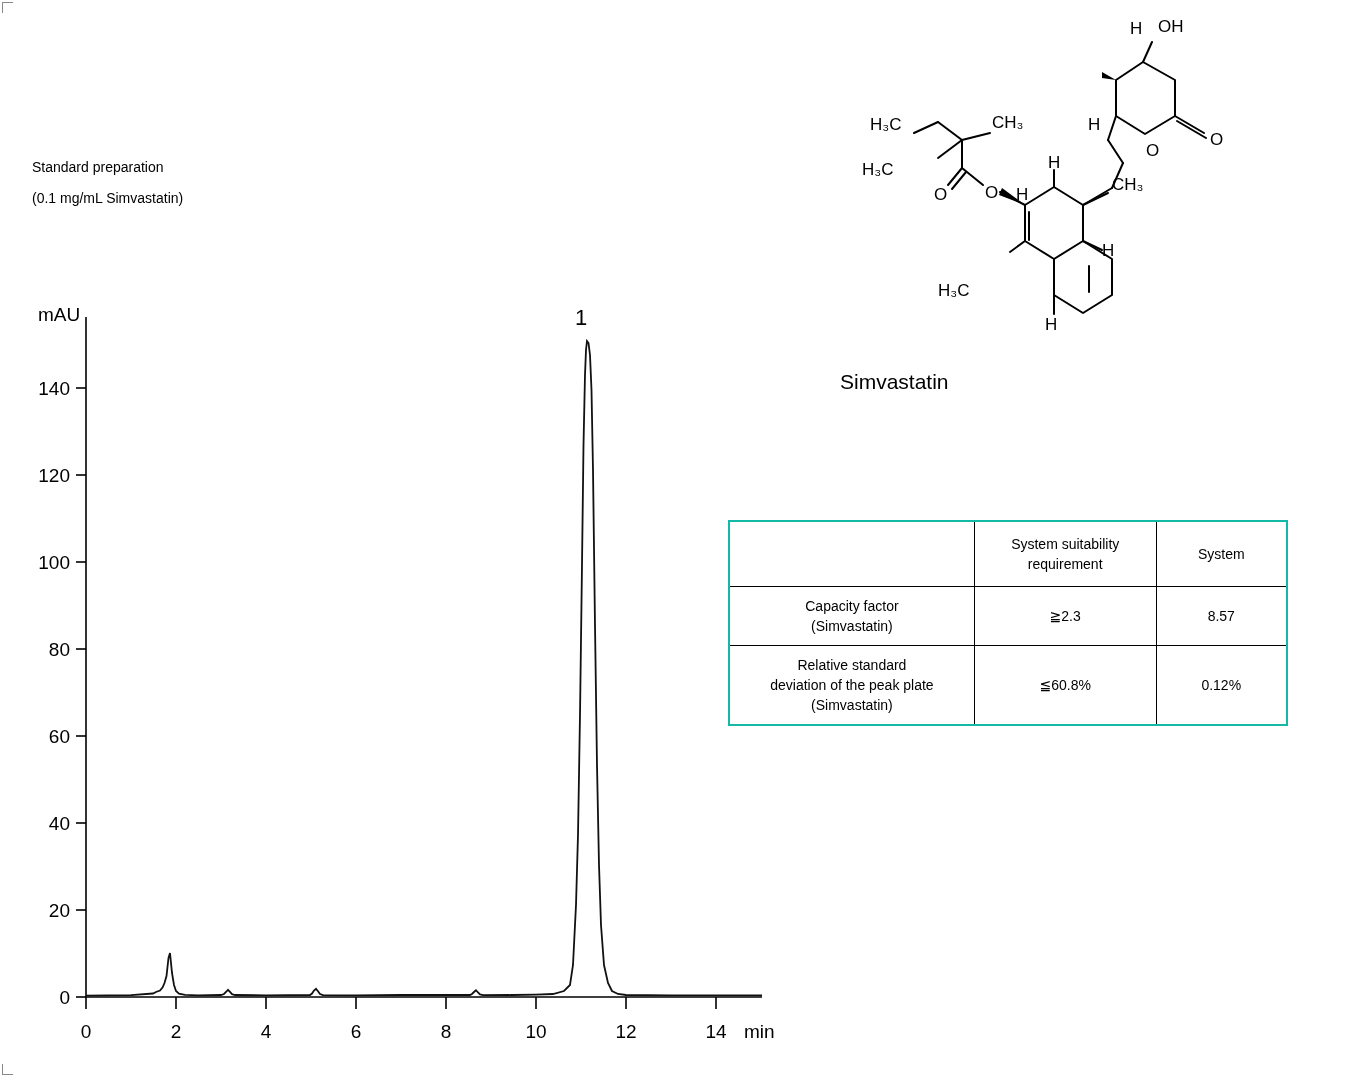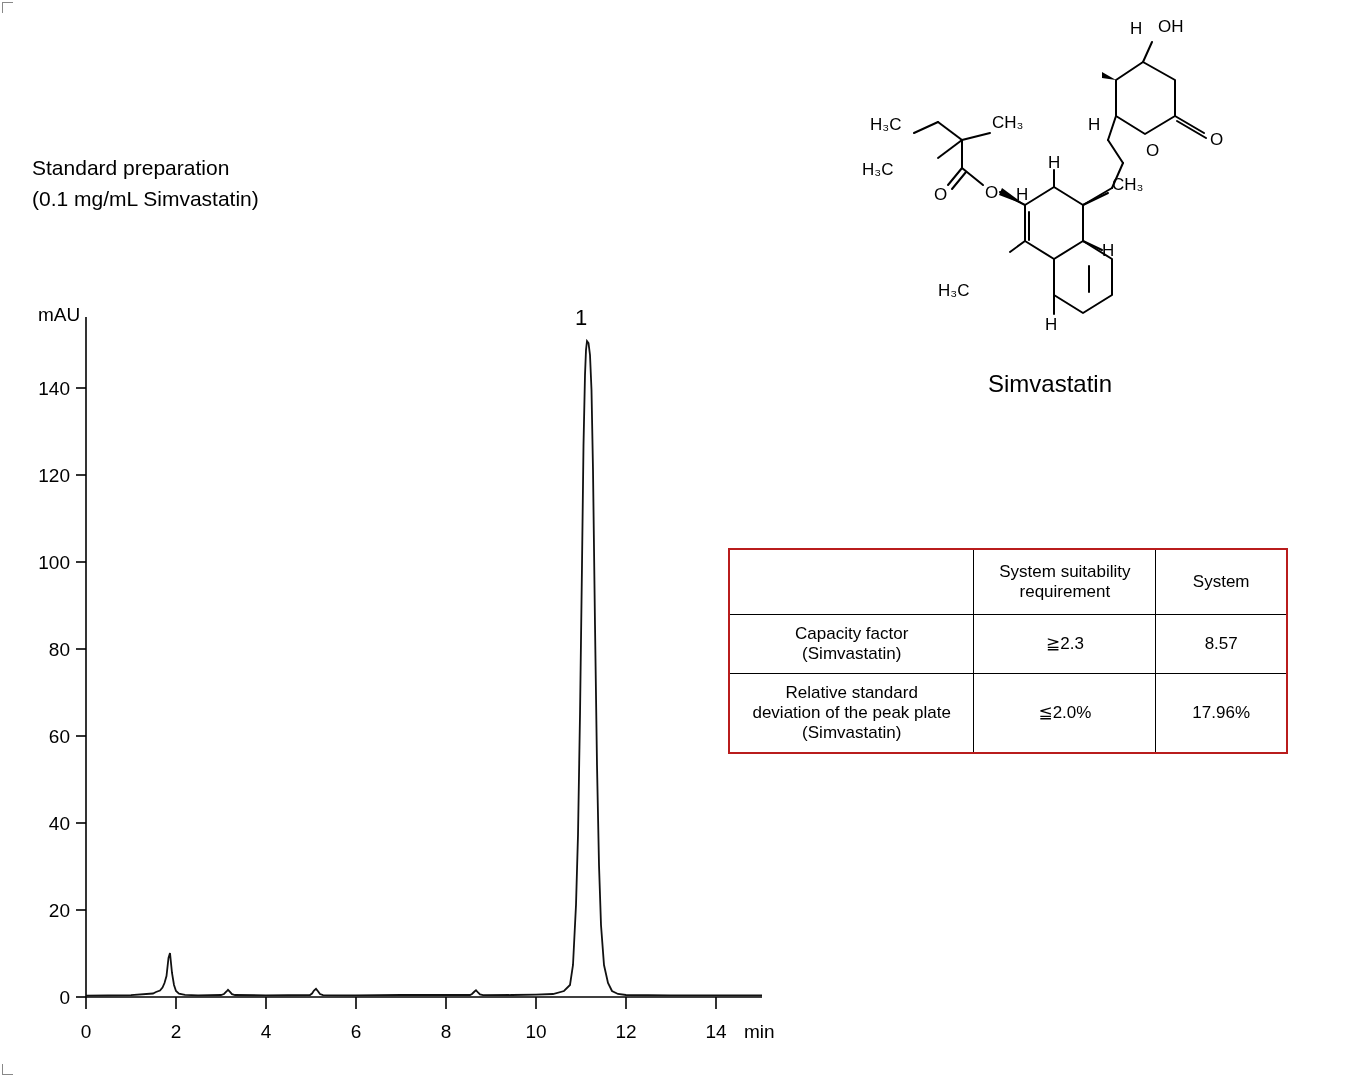--- a/index.html
+++ b/index.html
@@ -27,21 +27,21 @@
     border: 1px solid #888;
   }
   .corner-mark.tl { top: 2px; left: 2px; border-right: none; border-bottom: none; }
   .corner-mark.bl { bottom: 2px; left: 2px; border-right: none; border-top: none; }
 
   
   #caption {
     position: absolute;
     left: 32px;
     top: 152px;
-    font-size: 21px;
+    font-size: 14px;
     line-height: 31px;
     white-space: pre-line;
   }
 
   
   #chart {
     position: absolute;
     left: 20px;
     top: 295px;
     width: 790px;
@@ -56,33 +56,33 @@
     top: 0px;
     width: 420px;
     height: 410px;
   }
   #molecule svg { display: block; }
   #molecule-label {
     position: absolute;
     left: 840px;
     top: 370px;
     width: 420px;
-    text-align: center;
-    font-size: 24px;
+    text-align: left;
+    font-size: 21px;
   }
 
   
   #suitability-table {
     position: absolute;
     left: 728px;
-    top: 548px;
+    top: 520px;
     width: 560px;
     border-collapse: collapse;
-    border: 2px solid #b91c1c;
-    font-size: 17px;
+    border: 2px solid #14b8a6;
+    font-size: 14px;
   }
   #suitability-table td {
     border: 1px solid #000;
     padding: 9px 6px;
     text-align: center;
     vertical-align: middle;
     line-height: 20px;
   }
   #suitability-table td.col-param { width: 250px; }
   #suitability-table td.col-req   { width: 180px; }
@@ -254,19 +254,19 @@
       <tr>
         <td class="col-param cell-multiline">Capacity factor
 (Simvastatin)</td>
         <td class="col-req">≧2.3</td>
         <td class="col-res">8.57</td>
       </tr>
       <tr>
         <td class="col-param cell-multiline">Relative standard
 deviation of the peak plate
 (Simvastatin)</td>
-        <td class="col-req">≦2.0%</td>
-        <td class="col-res">17.96%</td>
+        <td class="col-req">≦60.8%</td>
+        <td class="col-res">0.12%</td>
       </tr>
     </tbody>
   </table>
 
 </div>
 
 </body></html>

